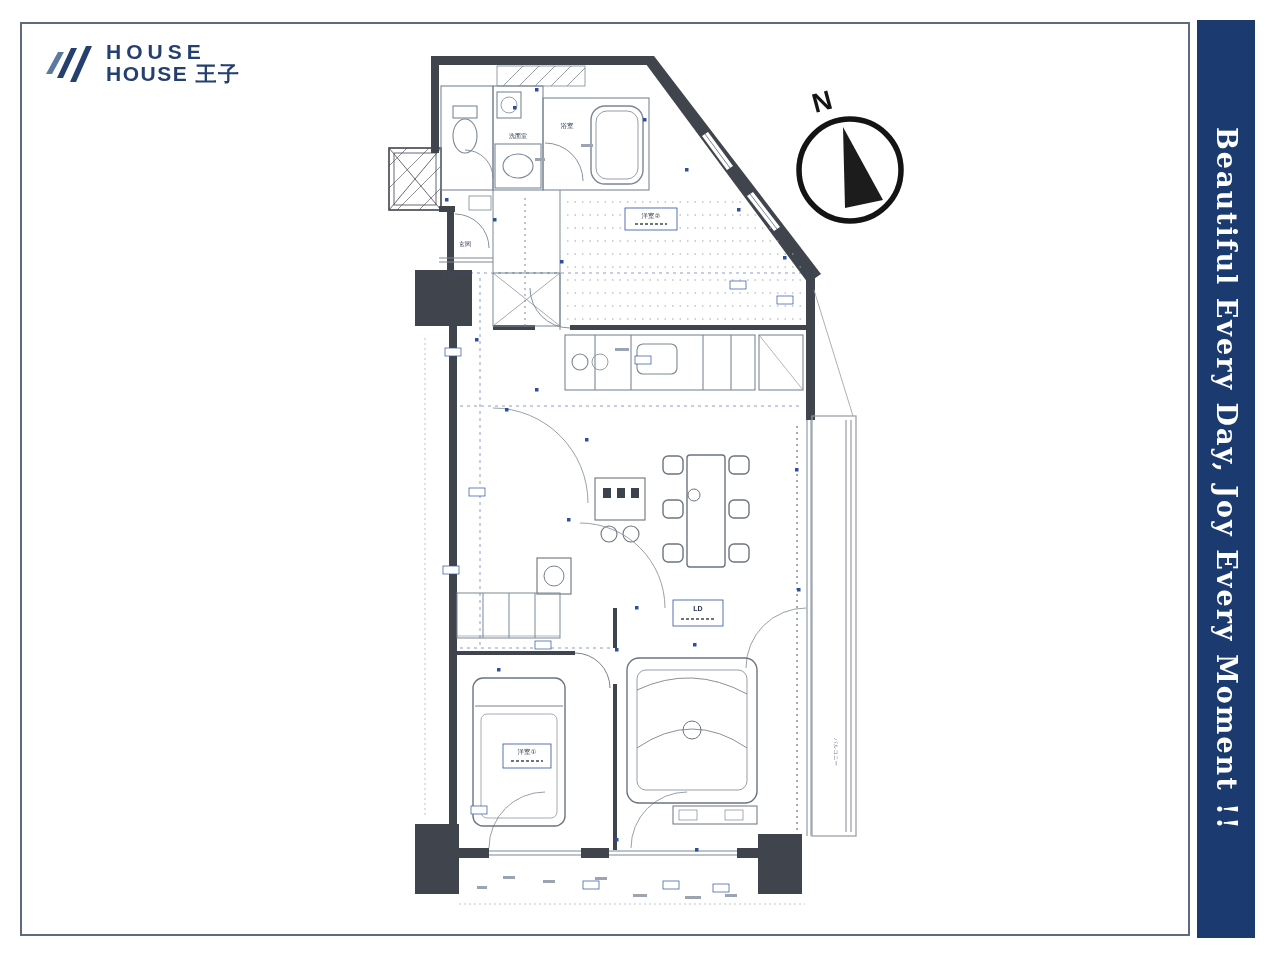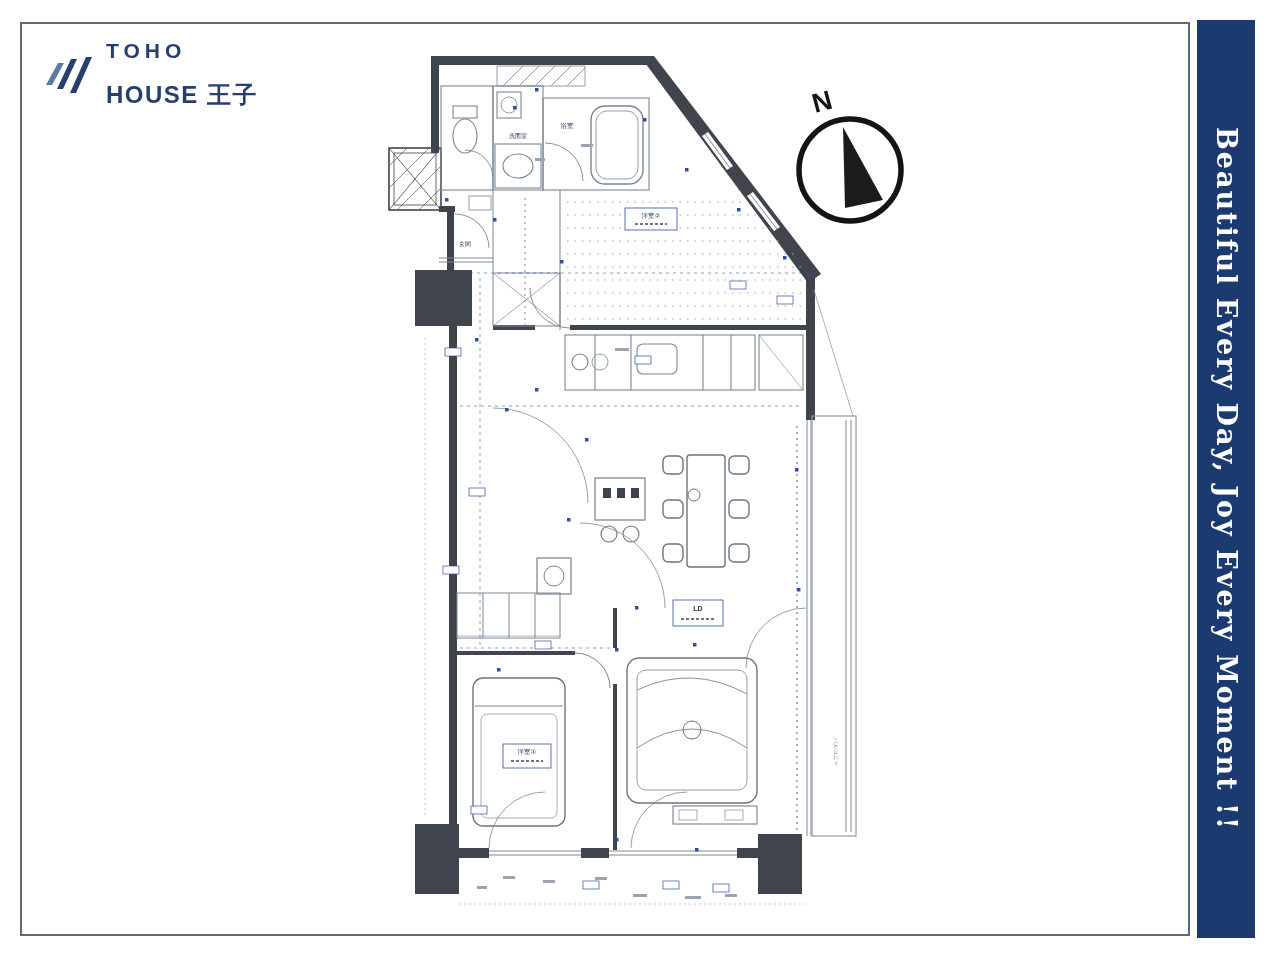--- a/index.html
+++ b/index.html
@@ -8,21 +8,21 @@
     font-family:"Liberation Sans","DejaVu Sans",sans-serif;overflow:hidden;
   }
   .frame{
     position:absolute;left:20px;top:22px;width:1170px;height:914px;
     border:2px solid #5f6b7a;background:#ffffff;box-sizing:border-box;
   }
   
   .logo{position:absolute;left:44px;top:40px;display:flex;align-items:center;gap:10px;}
   .logo-text{color:#25406f;font-weight:bold;line-height:1.05;}
   .logo-line1{font-size:21px;letter-spacing:5px;}
-  .logo-line2{font-size:24px;letter-spacing:1.5px;margin-top:20px;}
+  .logo-line2{font-size:21px;letter-spacing:1.5px;}
   
   .banner{
     position:absolute;left:1197px;top:20px;width:58px;height:918px;
     background:#1b3a70;display:flex;align-items:center;justify-content:center;
   }
   .banner-text{
     writing-mode:vertical-rl;text-orientation:sideways;
     color:#ffffff;font-family:"DejaVu Serif","Liberation Serif",serif;
     font-weight:bold;font-size:27px;letter-spacing:2px;white-space:nowrap;
   }
@@ -35,21 +35,21 @@
 
 <div class="frame"></div>
 
 <div class="logo">
   <svg width="52" height="46" viewBox="0 0 52 46">
     <path d="M2 34 L14 12 L20 12 L8 34 Z" fill="#5b7a9d"></path>
     <path d="M13 38 L27 8 L33 8 L19 38 Z" fill="#25406f"></path>
     <path d="M26 42 L42 6 L48 6 L32 42 Z" fill="#25406f"></path>
   </svg>
   <div class="logo-text">
-    <div class="logo-line1">TOHO</div>
+    <div class="logo-line1">HOUSE</div>
     <div class="logo-line2">HOUSE 王子</div>
   </div>
 </div>
 
 <div class="banner">
   <div class="banner-text">Beautiful  Every Day, Joy Every Moment !!</div>
 </div>
 
 <svg class="compass-svg" width="150" height="160" viewBox="0 0 150 160">
   <circle cx="65" cy="85" r="51" fill="none" stroke="#141414" stroke-width="5.5"></circle>

